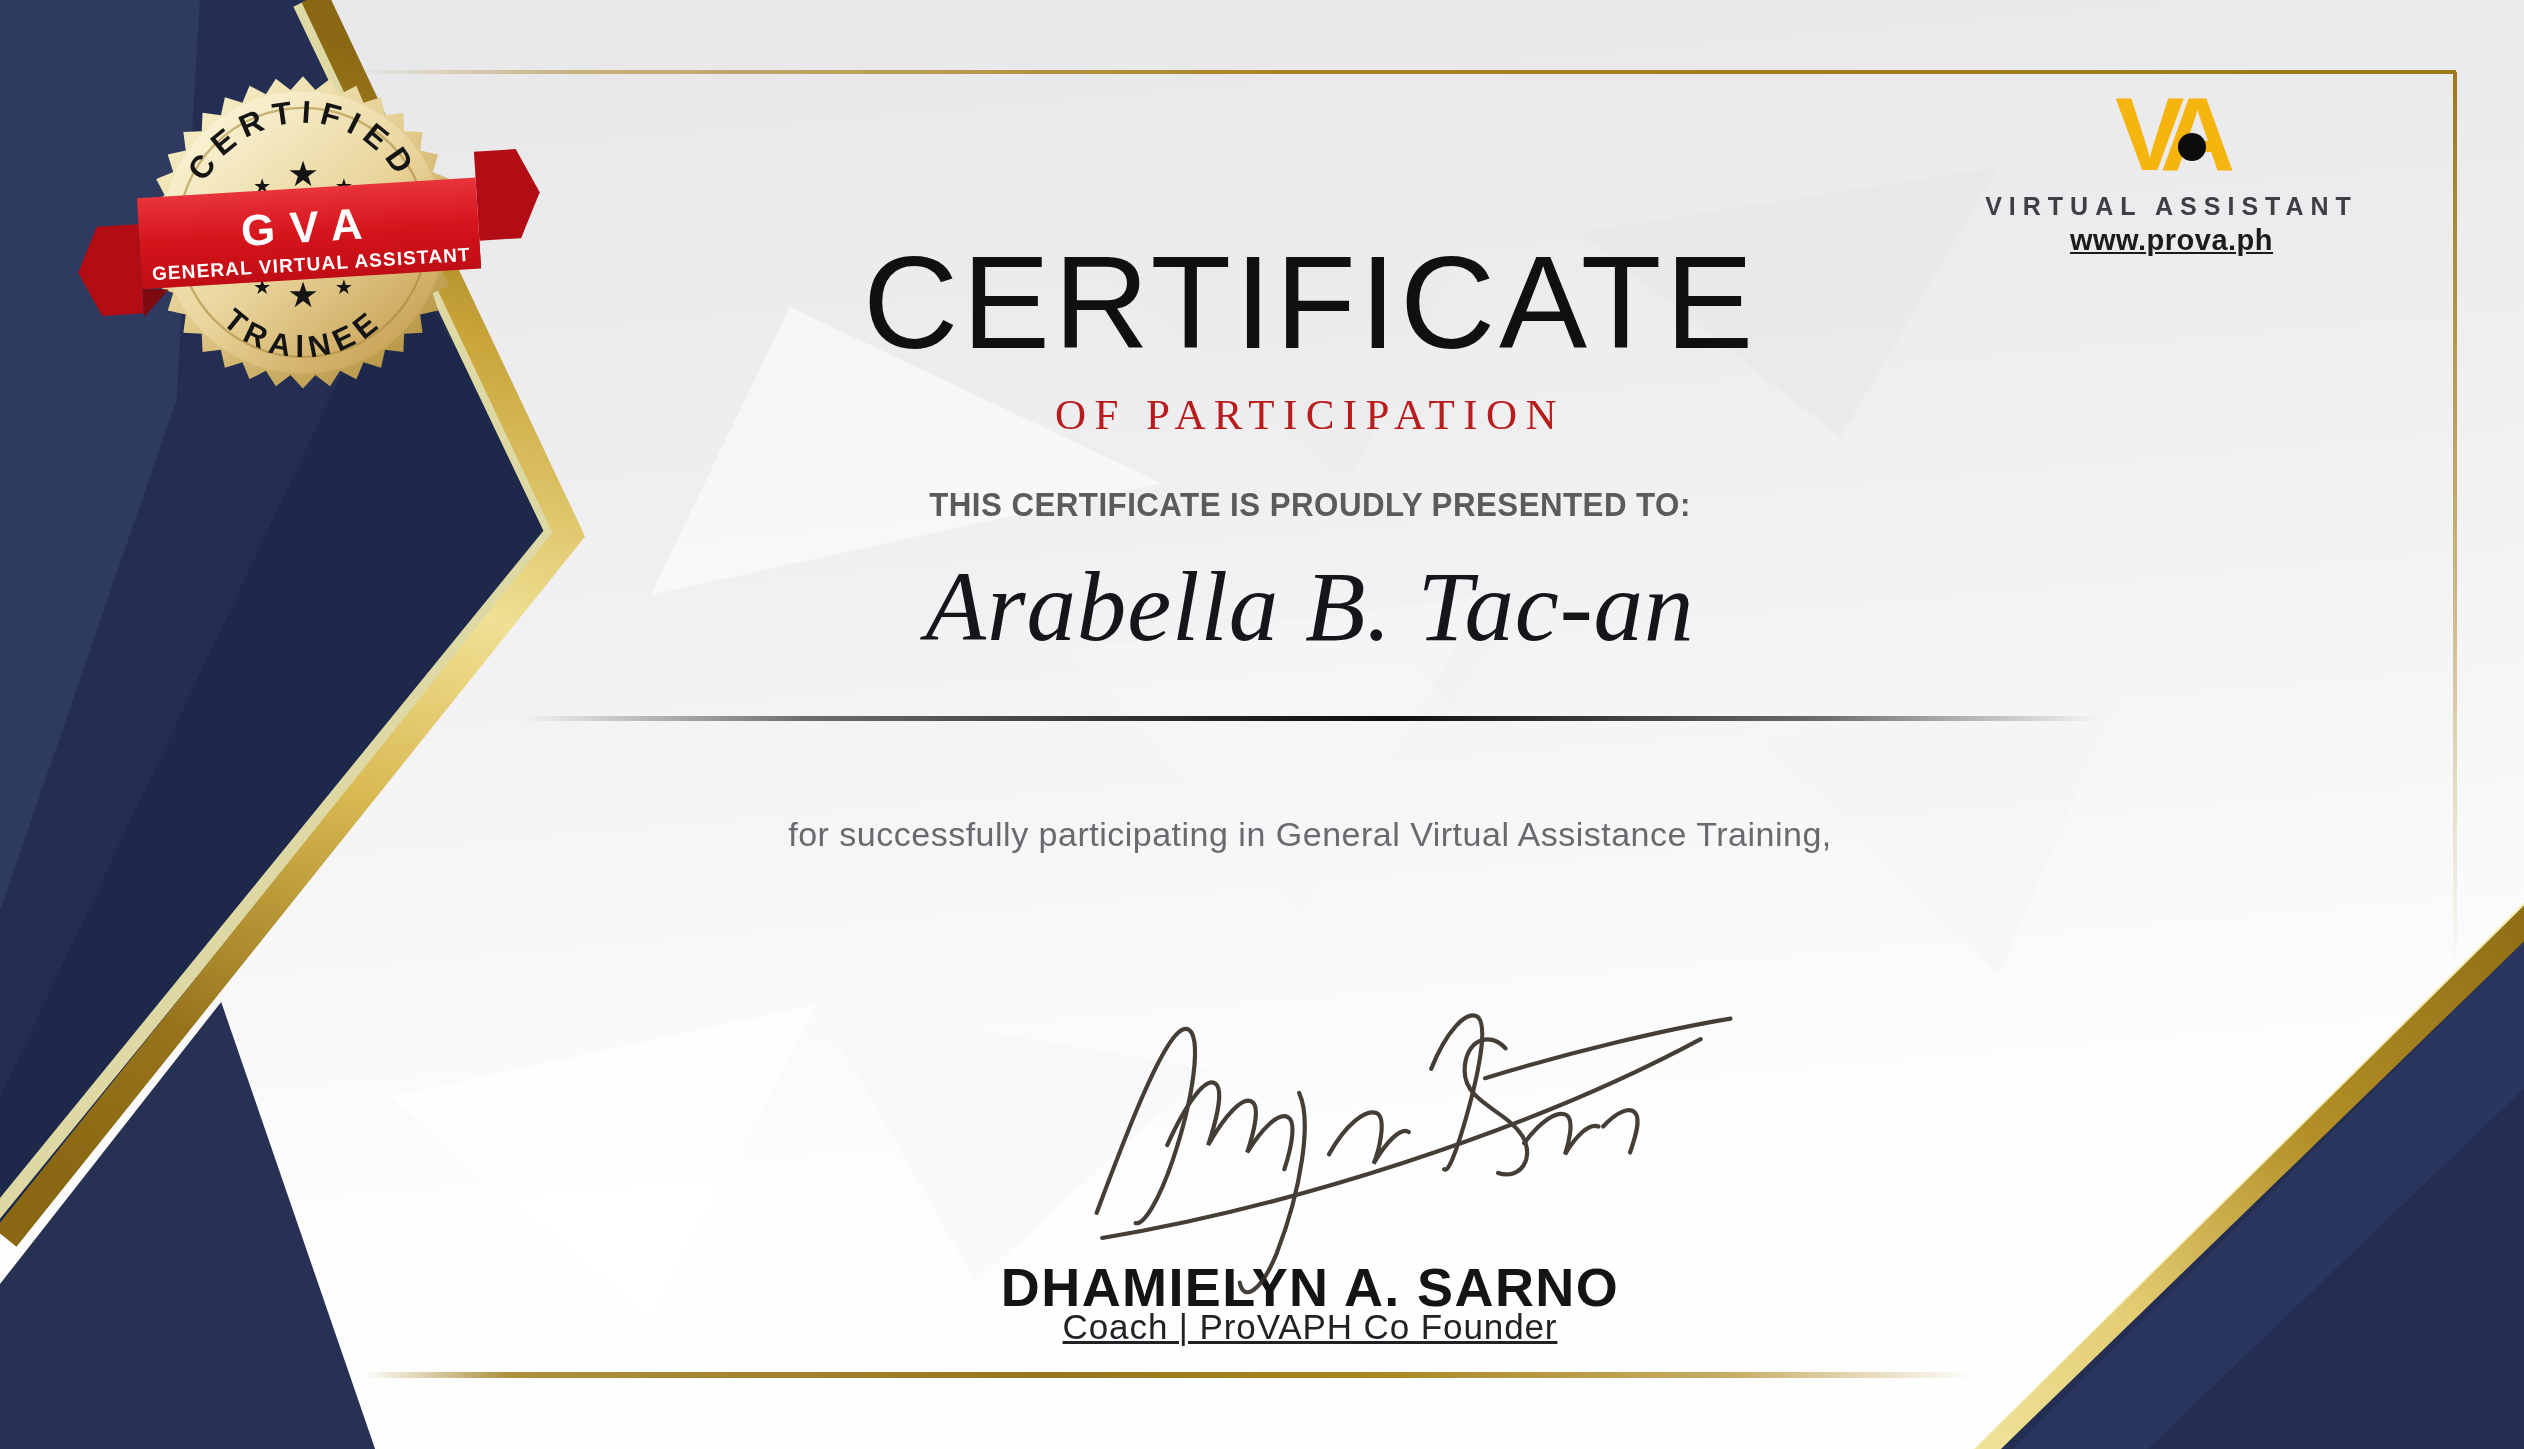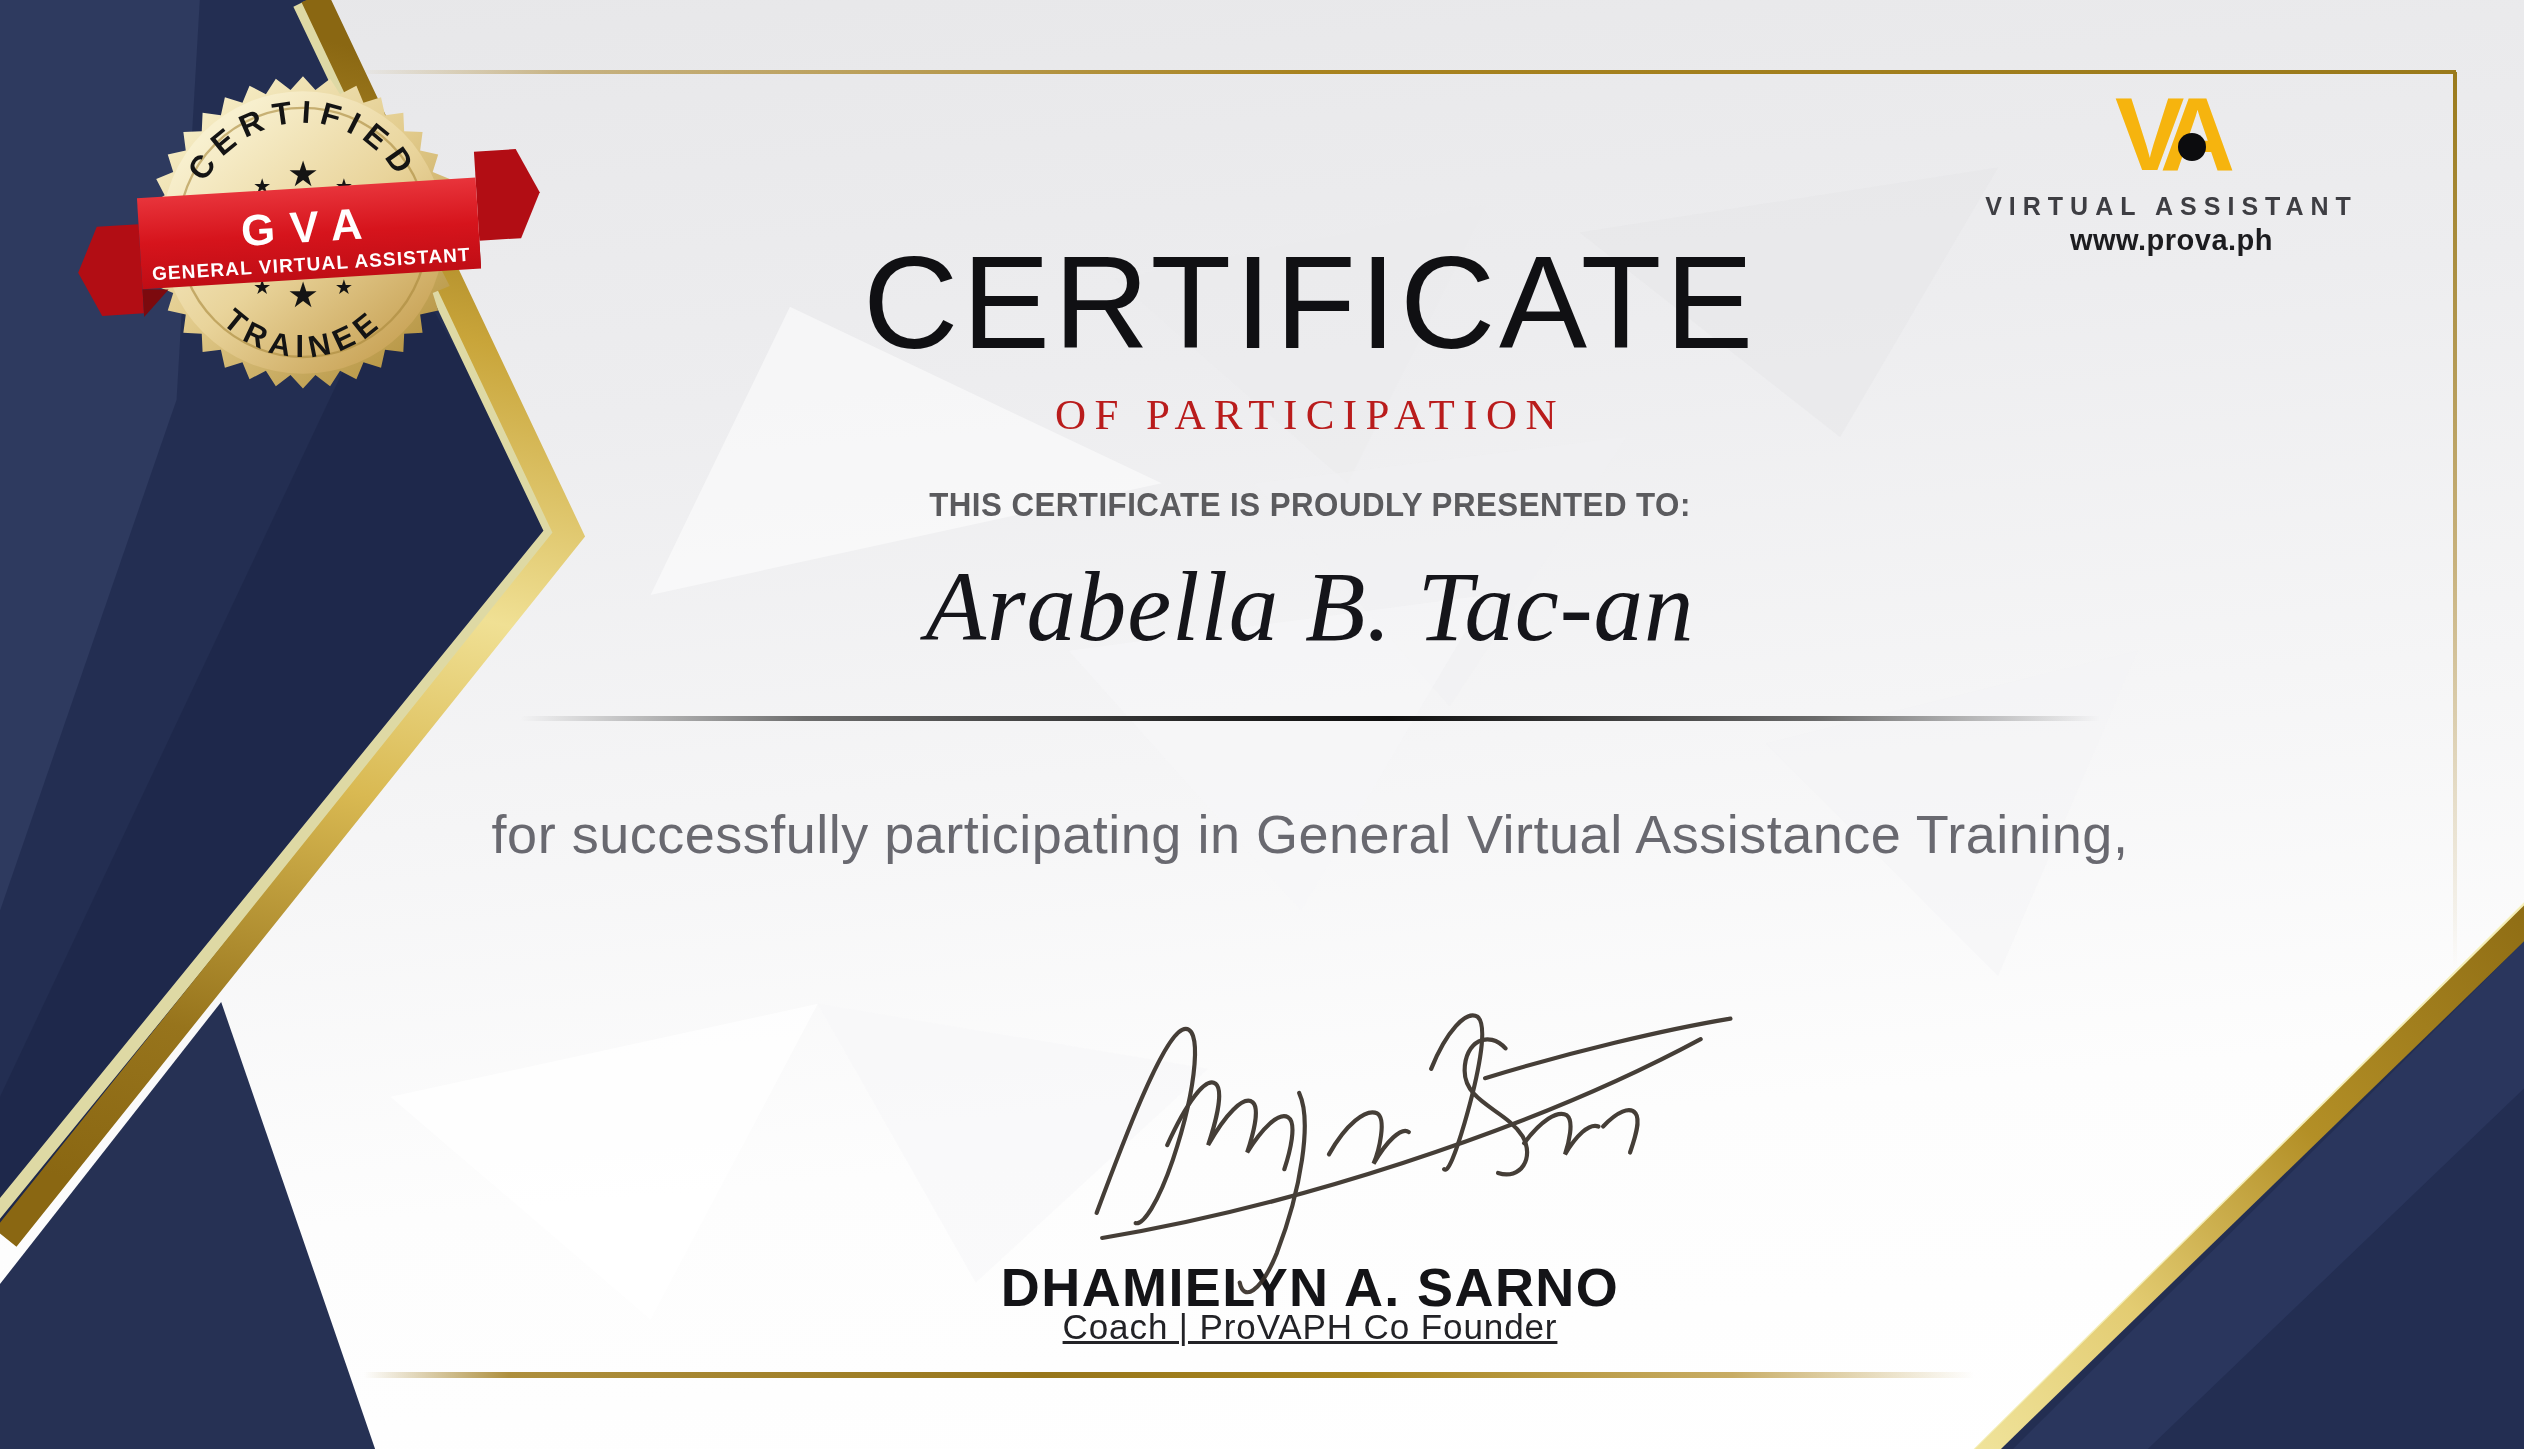--- a/index.html
+++ b/index.html
@@ -43,40 +43,40 @@
     position:absolute;left:0;width:100%;top:550px;
     font-family:"Liberation Serif","DejaVu Serif",serif;font-style:italic;
     font-size:99px;color:#15151a;letter-spacing:0.9px;
   }
   .divider{
     position:absolute;left:50%;top:716px;width:1580px;height:4.6px;margin-left:-790px;
     background:linear-gradient(90deg,rgba(90,90,90,0) 0%,#6d6d6d 18%,#232323 44%,#0f0f0f 55%,#6a6a6a 82%,rgba(90,90,90,0) 100%);
   }
   .body-text{
     position:absolute;left:0;width:100%;top:801px;
-    font-size:54px;line-height:67px;color:#696970;letter-spacing:0.5px;
+    font-size:34px;line-height:67px;color:#696970;letter-spacing:0.5px;
   }
   .sig-name{
     position:absolute;left:0;width:100%;top:1256px;
     font-size:54px;font-weight:bold;color:#141417;letter-spacing:1.4px;
   }
   .sig-role{
     position:absolute;left:0;width:100%;top:1307px;
     font-size:35px;color:#222226;letter-spacing:0.9px;text-decoration:underline;
   }
   
   .logo{right:112px;top:82px;width:483px;text-align:center;}
   .logo-row{display:flex;justify-content:center;align-items:flex-start;line-height:1;}
   .logo-pro{font-size:104px;font-weight:bold;color:#0c0c0e;letter-spacing:-1.9px;}
   .logo-va{font-size:104px;font-weight:bold;color:#f6b40e;letter-spacing:-0.16em;position:relative;padding-right:9.3px;}
   .logo-va .dot{
     position:absolute;left:56%;top:49%;width:28px;height:28px;border-radius:50%;background:#0c0c0e;
   }
   .logo-tagline{margin-top:5.6px;font-size:25px;font-weight:bold;color:#3e3e43;letter-spacing:7px;text-align:center;}
-  .logo-site{margin-top:3.7px;font-size:29px;font-weight:bold;color:#1c1c1f;letter-spacing:0.5px;}
+  .logo-site{margin-top:3.7px;font-size:29px;font-weight:bold;color:#1c1c1f;letter-spacing:0.5px;text-decoration:underline;}
   svg{display:block;}
   .layer0{left:0;top:0;z-index:0;}
   .layer-lines{z-index:2;}
   .content{z-index:3;}
   .logo{z-index:3;}
   .sig-svg{left:0;top:0;z-index:4;pointer-events:none;}
 </style>
 </head>
 <body>
 

